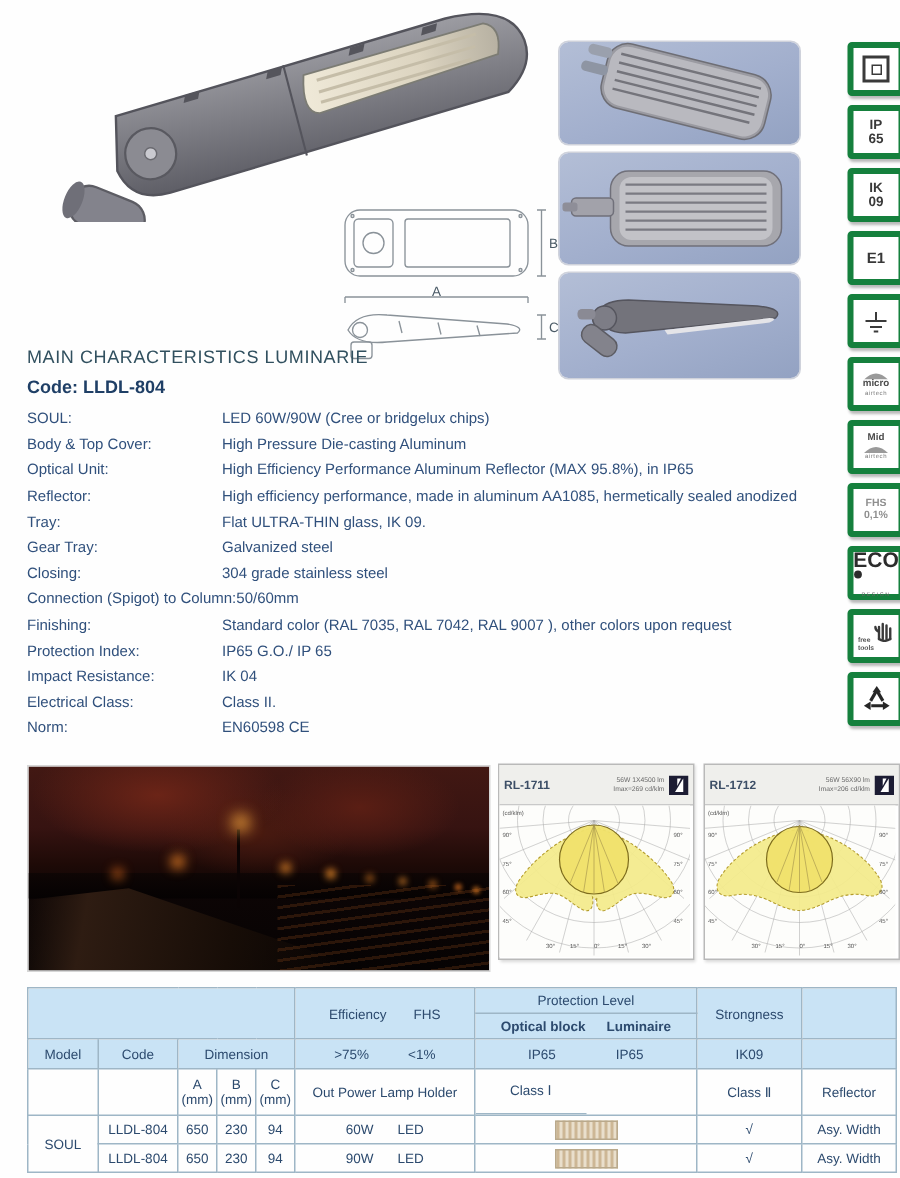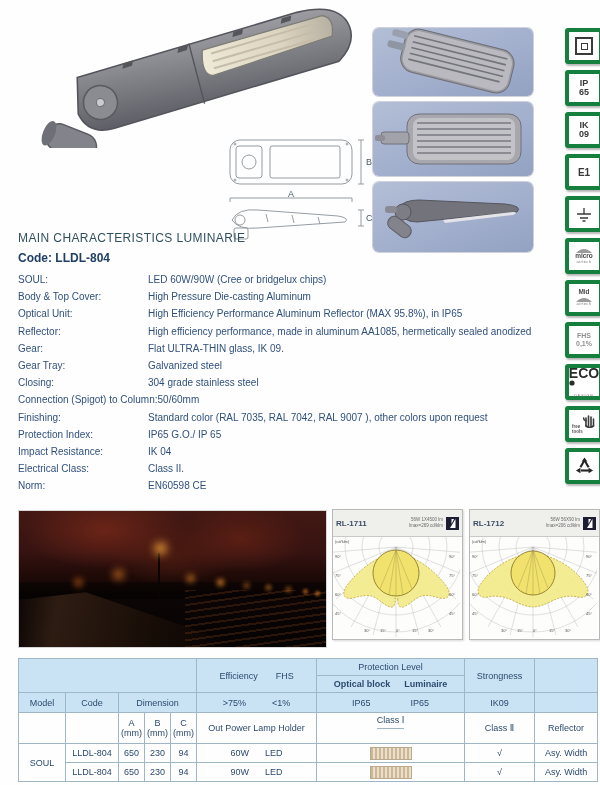--- a/index.html
+++ b/index.html
@@ -80,21 +80,21 @@
   .polar-body{position:relative;width:127px;height:101px;overflow:hidden;background:#fdfdfb;}
   .tick{position:absolute;font-size:4px;color:#555;line-height:1;}
   .unit-lbl{position:absolute;left:2px;top:2px;font-size:4px;color:#555;}
 
   
   .spec-table{position:absolute;left:18px;top:658px;width:579px;border-collapse:collapse;table-layout:fixed;
     font-size:9px;color:#2c4a6e;}
   .spec-table td{border:1px solid #9eb6c6;text-align:center;vertical-align:middle;padding:0;overflow:hidden;}
   .hdr{background:#c9e3f5;}
   .pair{display:flex;justify-content:center;align-items:center;}
-  .split{display:flex;flex-direction:column;height:30px;align-items:center;}
+  .split{display:flex;flex-direction:row;height:30px;}
   .split-top{flex:1;border-bottom:1px solid #9eb6c6;display:flex;align-items:center;justify-content:center;}
   .split-bot{flex:1;}
   .thumb{width:40px;height:11px;margin:0 auto;border:1px solid #b9a98c;
     background:repeating-linear-gradient(90deg,#cdb795 0 2px,#e9dfcc 2px 4px);}
 </style>
 </head>
 <body>
 
 <div id="page">
 
@@ -284,21 +284,21 @@
       </div>
     <div class="spec-row">
         <span class="spec-label">Optical Unit:</span>
         <span class="spec-value">High Efficiency Performance Aluminum Reflector (MAX 95.8%), in IP65</span>
       </div>
     <div class="spec-row">
         <span class="spec-label">Reflector:</span>
         <span class="spec-value">High efficiency performance, made in aluminum AA1085, hermetically sealed anodized</span>
       </div>
     <div class="spec-row">
-        <span class="spec-label">Gear:</span>
+        <span class="spec-label">Tray:</span>
         <span class="spec-value">Flat ULTRA-THIN glass, IK 09.</span>
       </div>
     <div class="spec-row">
         <span class="spec-label">Gear Tray:</span>
         <span class="spec-value">Galvanized steel</span>
       </div>
     <div class="spec-row">
         <span class="spec-label">Closing:</span>
         <span class="spec-value">304 grade stainless steel</span>
       </div>

